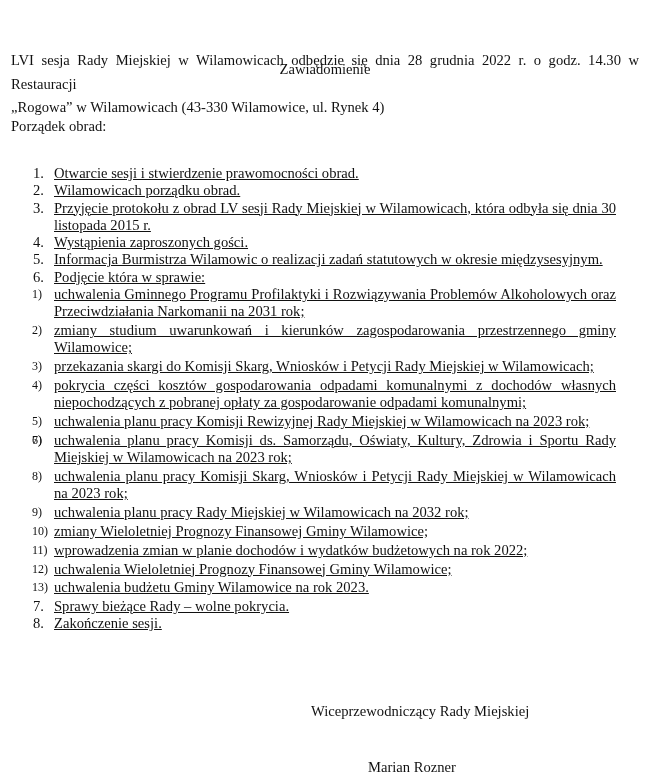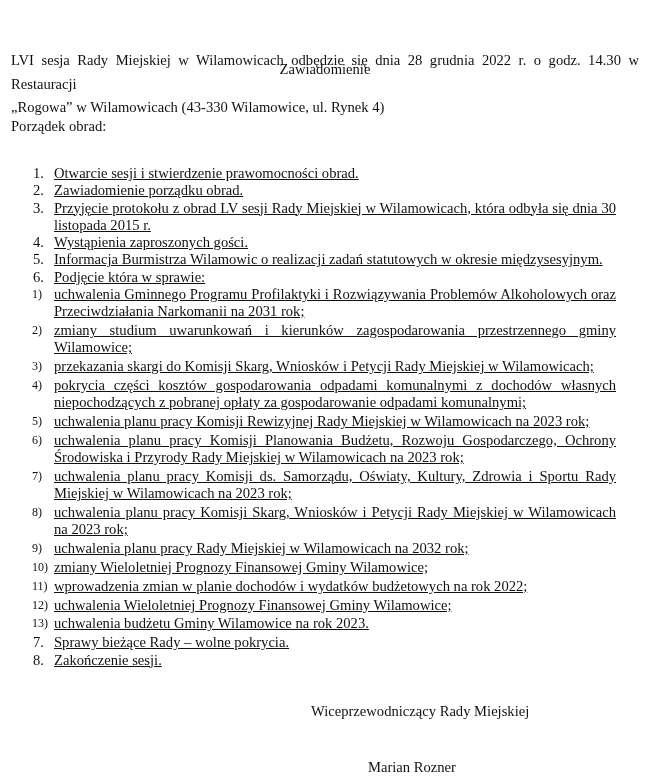--- a/index.html
+++ b/index.html
@@ -34,21 +34,21 @@
 
   <div class="agenda-label">Porządek obrad:</div>
 
   <div class="agenda">
     <div class="item">
       <span class="num">1.</span>
       <div class="txt">Otwarcie sesji i stwierdzenie prawomocności obrad.</div>
     </div>
     <div class="item">
       <span class="num">2.</span>
-      <div class="txt">Zawiadomienie porządku obrad.</div>
+      <div class="txt">Wilamowicach porządku obrad.</div>
     </div>
     <div class="item">
       <span class="num">3.</span>
       <div class="txt">Przyjęcie protokołu z obrad LV sesji Rady Miejskiej w Wilamowicach, która odbyła się dnia 30 listopada 2015 r.</div>
     </div>
     <div class="item">
       <span class="num">4.</span>
       <div class="txt">Wystąpienia zaproszonych gości.</div>
     </div>
     <div class="item">
@@ -75,21 +75,20 @@
     <div class="item sub">
       <span class="num small">4)</span>
       <div class="txt">pokrycia części kosztów gospodarowania odpadami komunalnymi z dochodów własnych niepochodzących z pobranej opłaty za gospodarowanie odpadami komunalnymi;</div>
     </div>
     <div class="item sub">
       <span class="num small">5)</span>
       <div class="txt">uchwalenia planu pracy Komisji Rewizyjnej Rady Miejskiej w Wilamowicach na 2023 rok;</div>
     </div>
     <div class="item sub">
       <span class="num small">6)</span>
-      <div class="txt">uchwalenia planu pracy Komisji Planowania Budżetu, Rozwoju Gospodarczego, Ochrony Środowiska i Przyrody Rady Miejskiej w Wilamowicach na 2023 rok;</div>
     </div>
     <div class="item sub">
       <span class="num small">7)</span>
       <div class="txt">uchwalenia planu pracy Komisji ds. Samorządu, Oświaty, Kultury, Zdrowia i Sportu Rady Miejskiej w Wilamowicach na 2023 rok;</div>
     </div>
     <div class="item sub">
       <span class="num small">8)</span>
       <div class="txt">uchwalenia planu pracy Komisji Skarg, Wniosków i Petycji Rady Miejskiej w Wilamowicach na 2023 rok;</div>
     </div>
     <div class="item sub">

